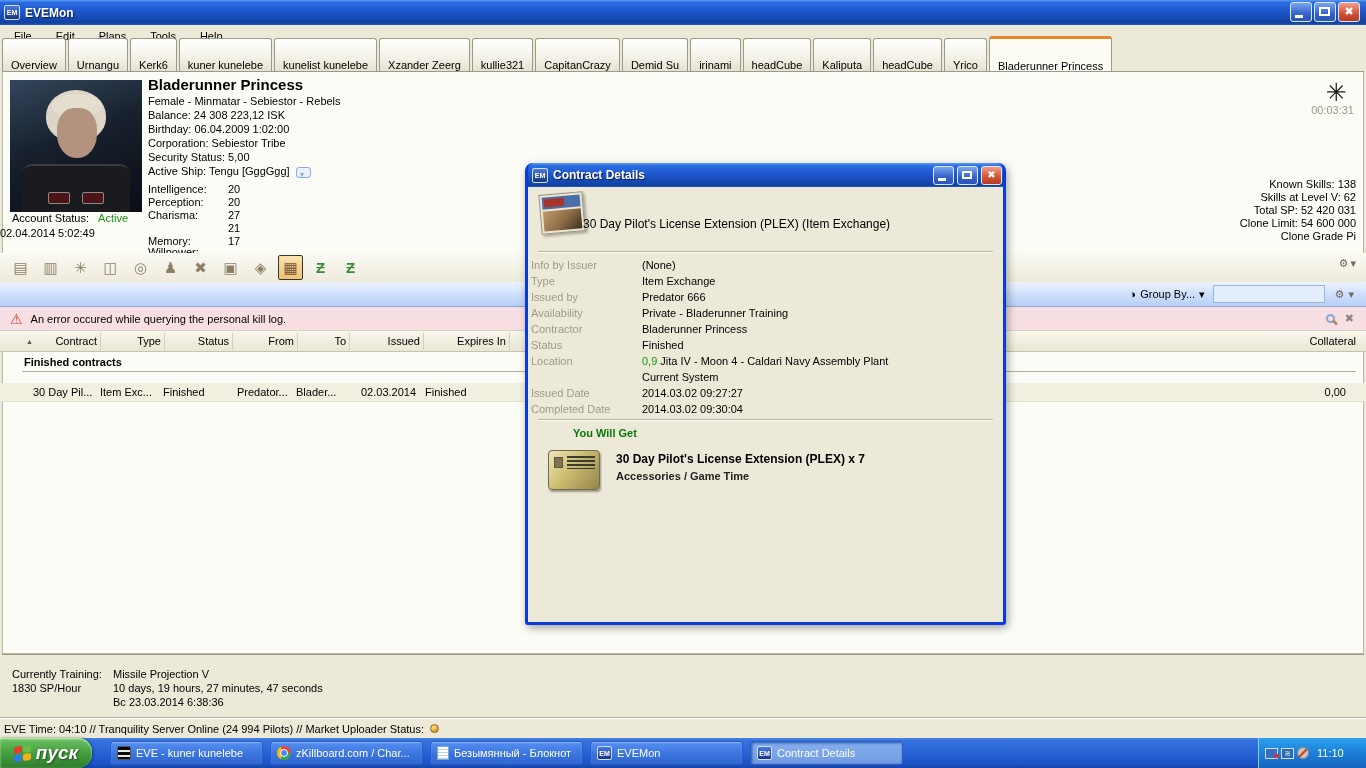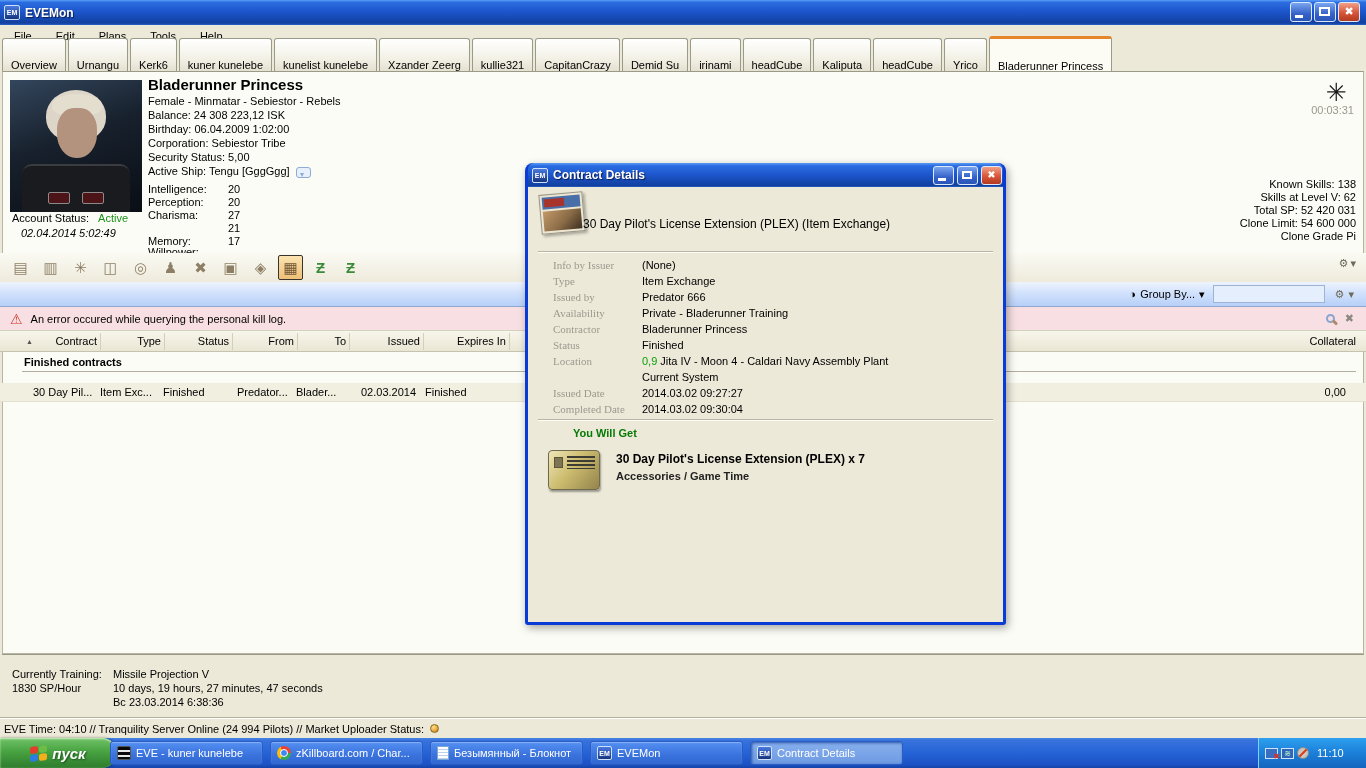--- a/index.html
+++ b/index.html
@@ -72,35 +72,35 @@
 .dlg-title{height:24px;display:flex;align-items:center;padding-left:4px;color:#fff;background:linear-gradient(180deg,#5a9cf5 0%,#2a6ce0 12%,#1d56cd 48%,#11409f 94%,#2a62c8 100%);border-radius:6px 6px 0 0;}
 .dlg-title .t{margin-left:5px;font-weight:bold;font-size:12px;text-shadow:1px 1px 1px #0a1e52;}
 .dlg-btn{width:21px;height:19px;border:1px solid #dbe9fd;border-radius:3px;background:linear-gradient(#7aa5ef,#3562c9 60%,#2a55b8);position:absolute;top:3px;}
 .dlg-body{position:relative;width:475px;height:435px;background:#ece9d8;}
 .ct-icon{position:absolute;left:12px;top:6px;width:44px;height:40px;background:#ece5d0;border:1px solid #98948a;transform:rotate(-5deg);box-shadow:2px 2px 3px rgba(0,0,0,.3);}
 .ct-icon .band{position:absolute;left:2px;top:2px;right:2px;height:12px;background:#4a6ea8;}
 .ct-icon .stamp{position:absolute;left:4px;top:4px;width:20px;height:8px;background:#a8332b;}
 .ct-icon .hands{position:absolute;left:2px;bottom:2px;right:2px;height:20px;background:linear-gradient(135deg,#c2996a 0%,#8a6b46 55%,#3a2e20 100%);}
 .dlg-header-title{position:absolute;left:55px;top:30px;font-size:12px;}
 .etched{position:absolute;left:10px;width:455px;height:2px;border-top:1px solid #b9b5a2;border-bottom:1px solid #fdfcf7;}
-.fld-label{position:absolute;left:25px;color:#9c9a8e;font-family:Liberation Serif, serif;}
+.fld-label{position:absolute;left:3px;color:#9c9a8e;}
 .fld-value{position:absolute;left:114px;white-space:nowrap;}
 .ywg{position:absolute;left:13px;font-weight:bold;color:#067a06;margin-left:32px;}
 .plex{position:absolute;left:20px;top:263px;width:52px;height:40px;background:linear-gradient(130deg,#efe6b8 0%,#cdbd70 45%,#94844b 100%);border:1px solid #6e6a50;border-radius:4px;box-shadow:1px 2px 2px rgba(0,0,0,.35);}
 .plex .chip{position:absolute;left:5px;top:6px;width:9px;height:11px;background:#7d7454;border:1px solid #5c553c;}
 .plex .txt{position:absolute;right:4px;top:5px;width:28px;height:13px;background:repeating-linear-gradient(#3c3c34 0 2px,transparent 2px 4px);}
 .item-name{position:absolute;left:88px;top:265px;font-weight:bold;font-size:12px;}
 .item-cat{position:absolute;left:88px;top:283px;font-weight:bold;font-size:11px;color:#222;}
 
 .training-bg{left:2px;top:654px;width:1362px;height:64px;background:#ece9d8;border-top:1px solid #9a9a89;}
 .statusbar{left:0;top:718px;width:1366px;height:20px;background:#ece9d8;border-top:1px solid #fff;box-shadow:0 -1px 0 #b5b2a1;display:flex;align-items:center;padding-left:4px;}
 .updot{display:inline-block;width:9px;height:9px;border-radius:50%;background:radial-gradient(circle at 35% 30%,#ffe08a,#e8a33d 60%,#9c6a14);border:1px solid #8a6a20;margin-left:6px;}
 
 .taskbar{left:0;top:738px;width:1366px;height:30px;background:linear-gradient(180deg,#4584e3 0%,#3873dd 8%,#2563d6 50%,#1c52c5 88%,#1544a8 100%);z-index:30;}
-.startbtn{position:absolute;left:0;top:0;width:116px;height:30px;border-radius:0 14px 14px 0;background:linear-gradient(180deg,#71c268 0%,#48a341 45%,#338231 90%);box-shadow:inset 0 1px 2px #cdf0c4,1px 0 3px rgba(0,0,0,.4);display:flex;align-items:center;justify-content:center;gap:5px;color:#fff;font-size:15px;font-weight:bold;font-style:italic;text-shadow:1px 1px 2px #1c4d1a;}
+.startbtn{position:absolute;left:0;top:0;width:92px;height:30px;border-radius:0 14px 14px 0;background:linear-gradient(180deg,#71c268 0%,#48a341 45%,#338231 90%);box-shadow:inset 0 1px 2px #cdf0c4,1px 0 3px rgba(0,0,0,.4);display:flex;align-items:center;justify-content:center;gap:5px;color:#fff;font-size:19px;font-weight:bold;font-style:italic;text-shadow:1px 1px 2px #1c4d1a;}
 .flag{display:grid;grid-template-columns:8px 8px;grid-template-rows:7px 7px;gap:1px;transform:skewY(-6deg);}
 .flag span{border-radius:2px;}
 .taskbtn{position:absolute;top:3px;height:24px;width:153px;border-radius:3px;background:linear-gradient(#5490f2,#3a72dd 60%,#3168d0);border:1px solid #2a5cc4;box-shadow:inset 0 1px 1px #8ab2f5;color:#fff;display:flex;align-items:center;padding-left:6px;gap:5px;white-space:nowrap;overflow:hidden;}
 .taskbtn.pressed{background:linear-gradient(#88b0ee,#6e9ae2);box-shadow:inset 1px 1px 3px #2a54a8;}
 .eveicon{display:inline-block;width:14px;height:14px;background:#0a0a0a;border-radius:2px;background-image:repeating-linear-gradient(#0a0a0a 0 3px,#e8e8e8 3px 5px);border:1px solid #555;}
 .chrome{display:inline-block;width:14px;height:14px;border-radius:50%;background:conic-gradient(from -30deg,#ea4335 0 120deg,#34a853 120deg 240deg,#fbbc05 240deg 360deg);position:relative;}
 .chrome::after{content:"";position:absolute;inset:3px;background:#4285f4;border:1.5px solid #fff;border-radius:50%;}
 .notepad{display:inline-block;width:12px;height:14px;background:#fff;border:1px solid #7ba7d7;background-image:repeating-linear-gradient(#fff 0 2px,#bcd2ea 2px 3px);}
 .tray{position:absolute;right:0;top:0;width:108px;height:30px;background:linear-gradient(180deg,#2da0ef 0%,#1b7fd8 50%,#1565be 100%);border-left:1px solid #7fd1fb;display:flex;align-items:center;padding-left:6px;gap:3px;color:#fff;}
 .tray .clock{margin-left:5px;font-size:11px;}
@@ -181,21 +181,21 @@
 <div class="abs attr-value" style="top:209px;">27</div>
 <div class="abs attr-label" style="top:222px;margin-top:24px;">Willpower:</div>
 <div class="abs attr-value" style="top:222px;">21</div>
 <div class="abs attr-label" style="top:235px;">Memory:</div>
 <div class="abs attr-value" style="top:235px;">17</div>
 
 <div class="abs" style="left:12px;top:212px;">
   <span>Account Status:</span>
   <span class="green" style="margin-left:6px;">Active</span>
 </div>
-<div class="abs" style="left:21px;top:227px;font-style:italic;">02.04.2014 5:02:49</div>
+<div class="abs" style="left:0;top:227px;">02.04.2014 5:02:49</div>
 
 <div class="abs spinner">✳</div>
 <div class="abs timer">00:03:31</div>
 <div class="abs stat-line" style="top:178px;">Known Skills: 138</div>
 <div class="abs stat-line" style="top:191px;">Skills at Level V: 62</div>
 <div class="abs stat-line" style="top:204px;">Total SP: 52 420 031</div>
 <div class="abs stat-line" style="top:217px;">Clone Limit: 54 600 000</div>
 <div class="abs stat-line" style="top:230px;">Clone Grade Pi</div>
 
 <div class="abs tools">

